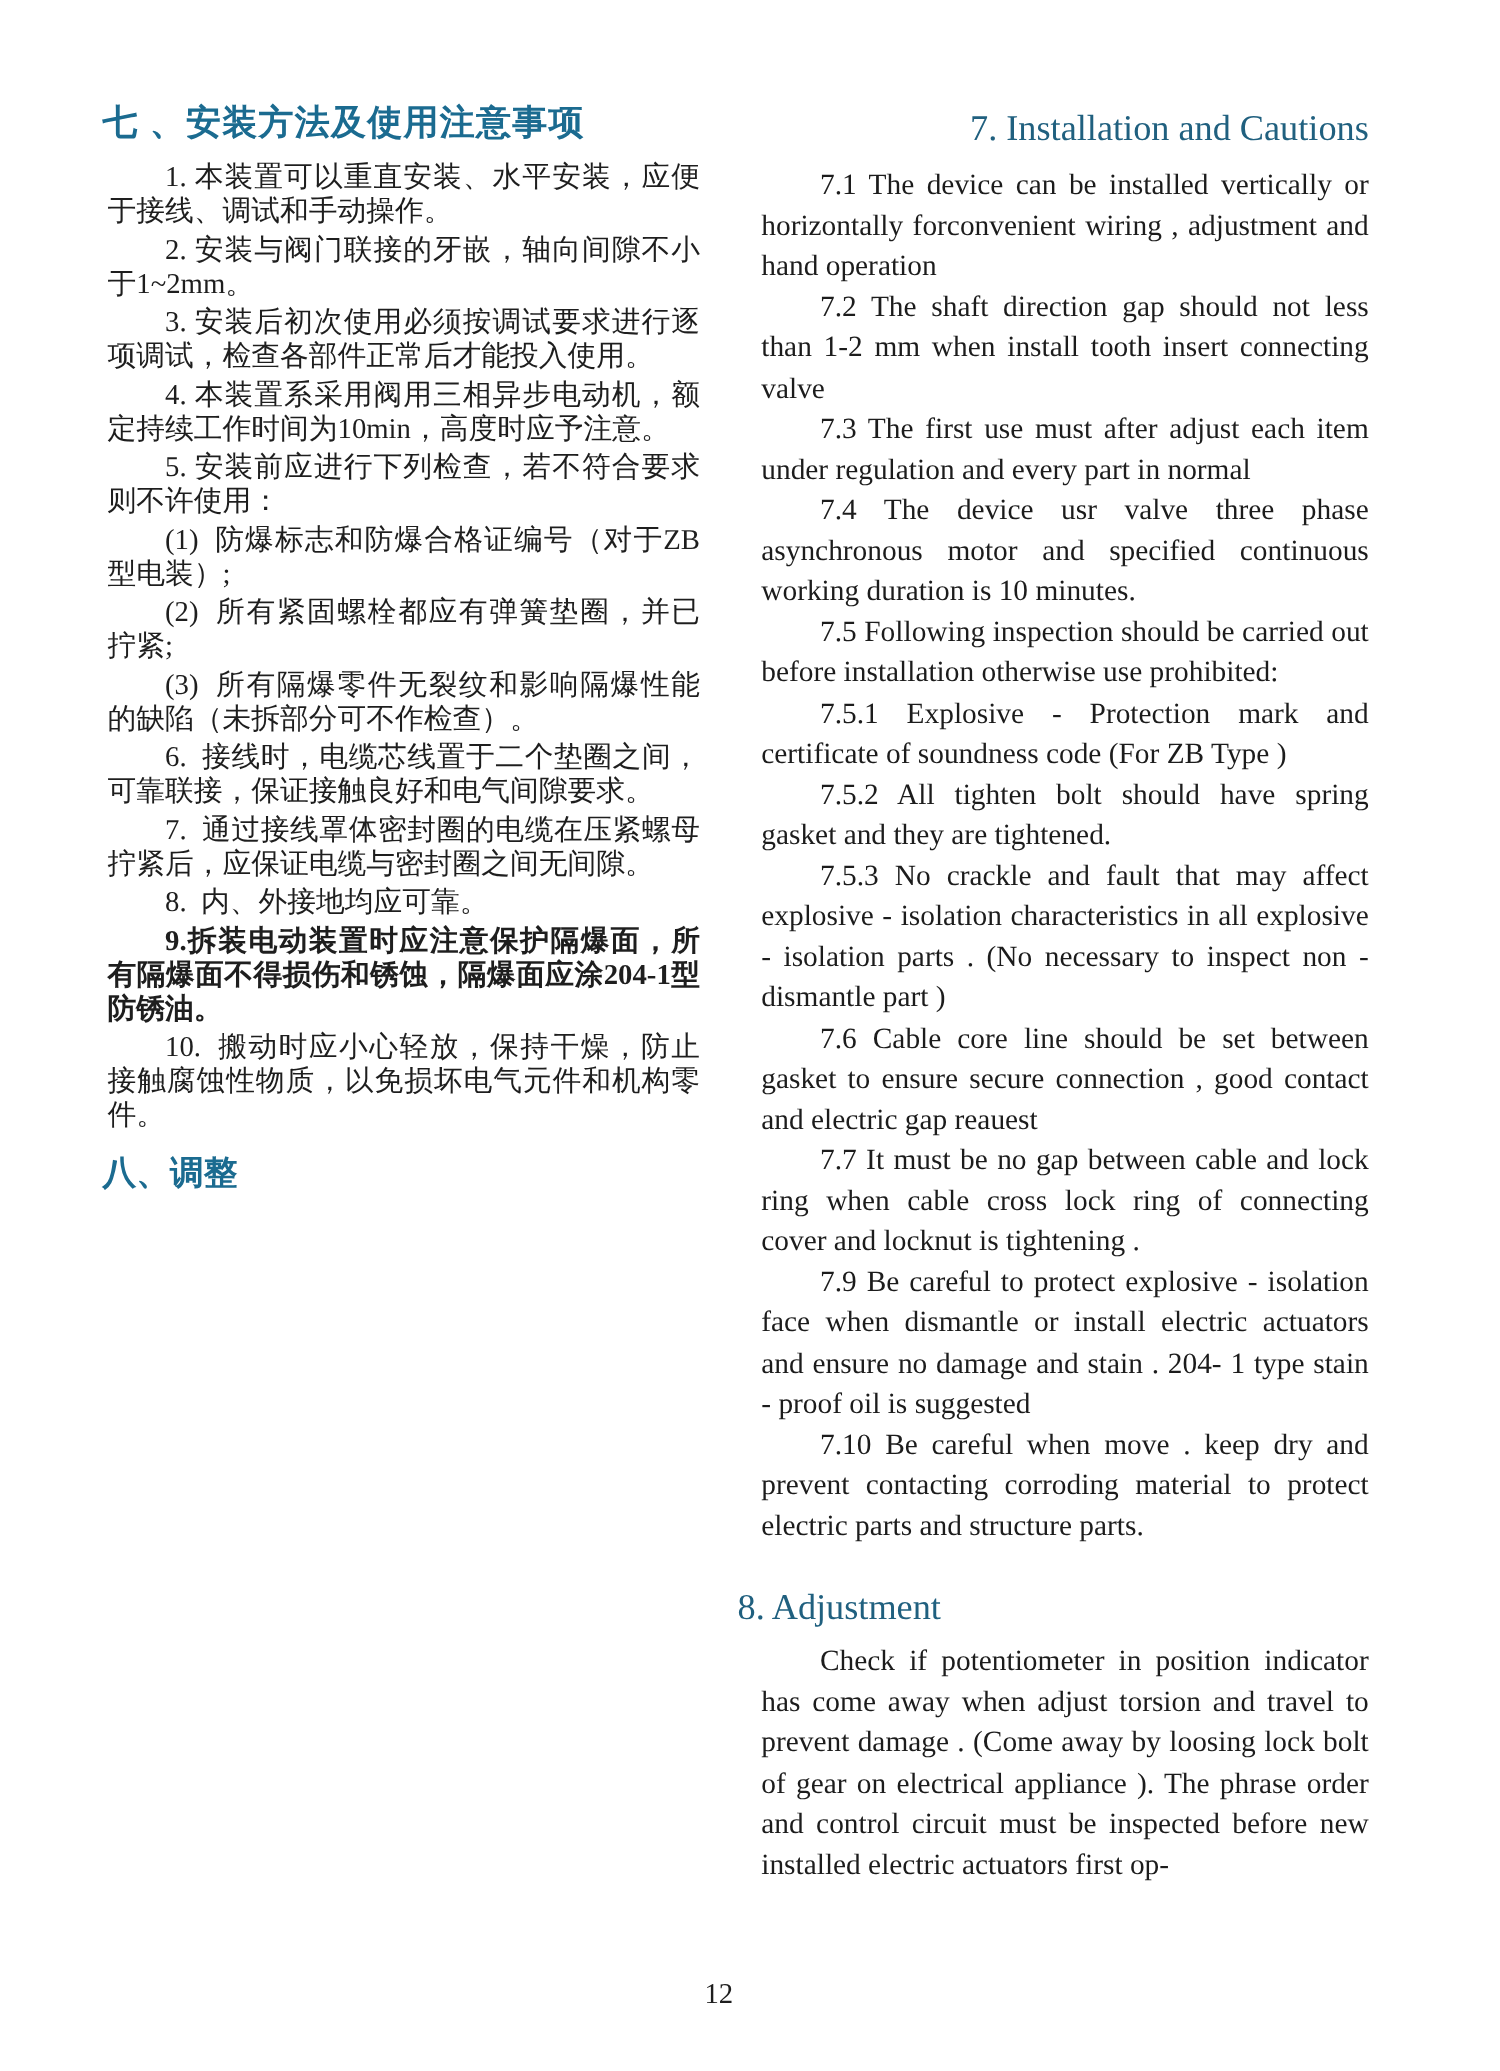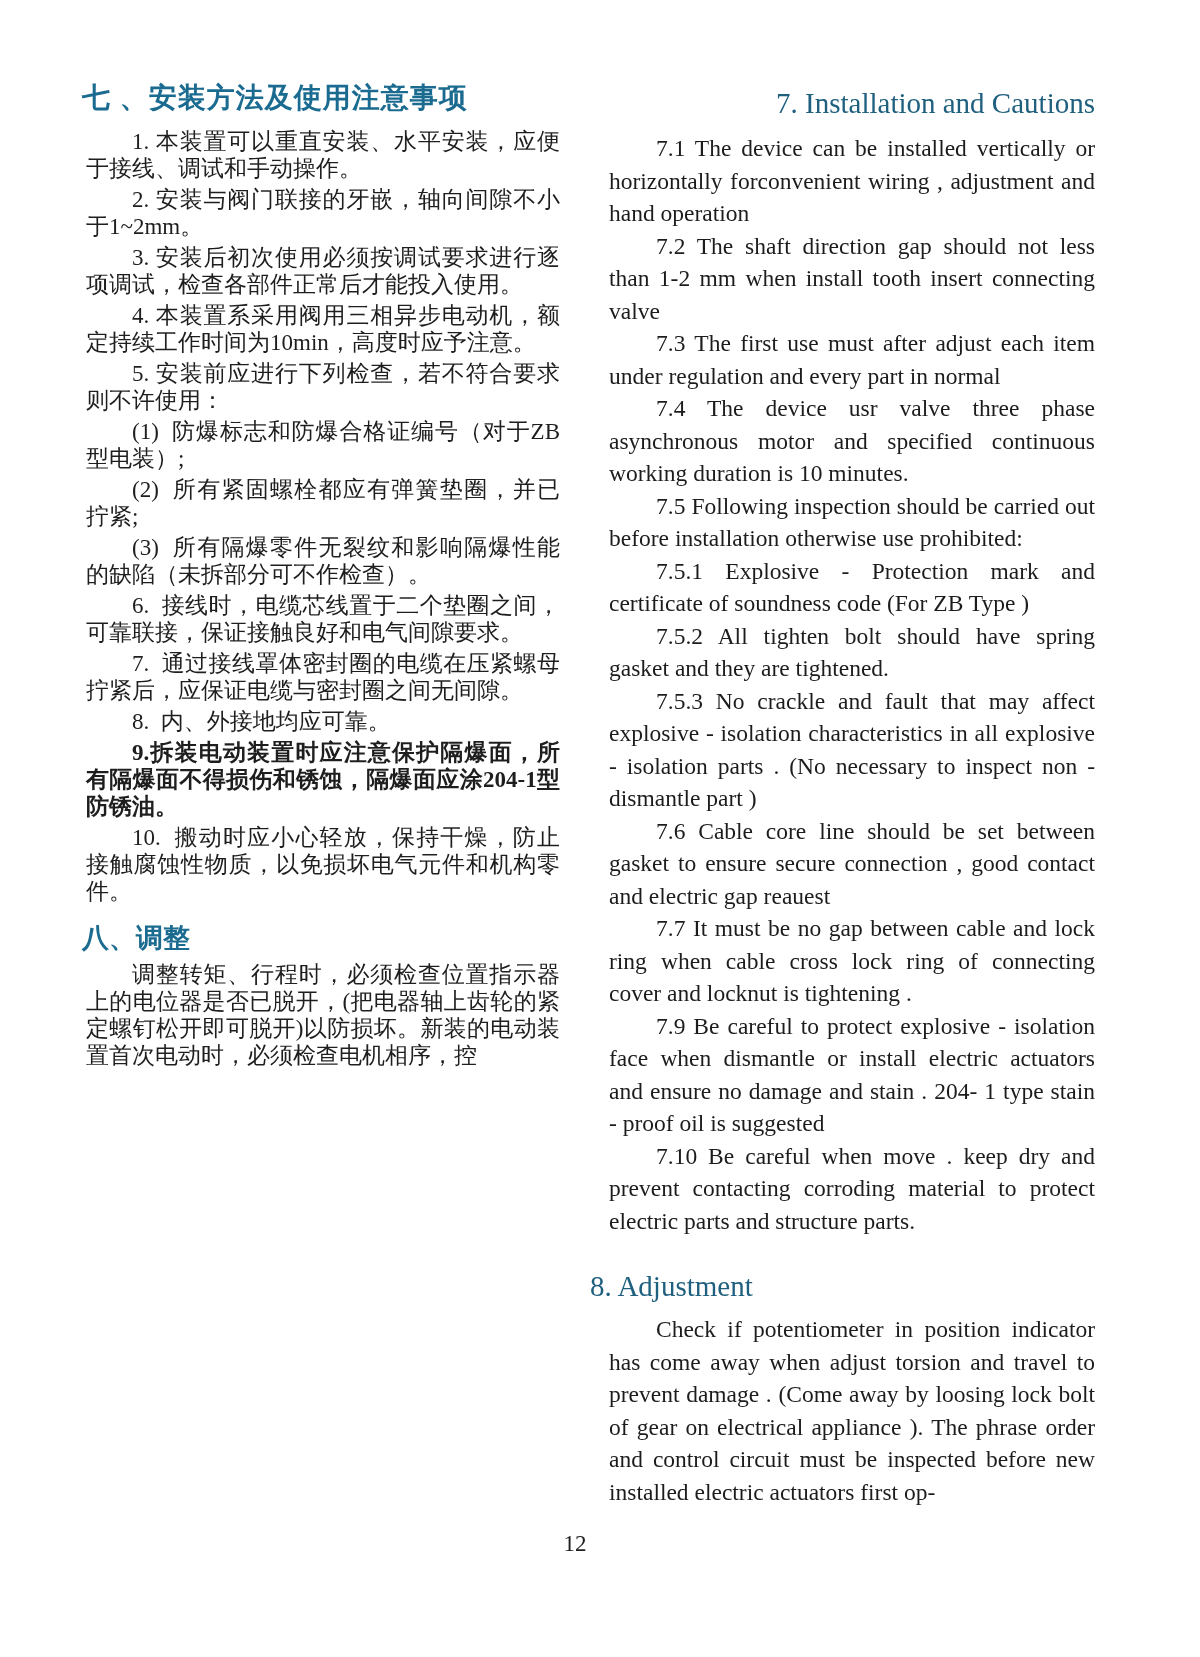--- a/index.html
+++ b/index.html
@@ -79,21 +79,21 @@
     margin: 30px 0 8px 0;
     font-size: 29px;
     line-height: 38px;
     font-weight: normal;
     color: #20607f;
   }
   
   .page-number {
     position: absolute;
     left: 0;
-    top: 1531px;
+    top: 1582px;
     width: 1150px;
     text-align: center;
     font-size: 23px;
     color: #1e1e1e;
     font-family: "Liberation Serif", "DejaVu Serif", serif;
   }
 </style>
 </head>
 <body>
 
@@ -110,23 +110,20 @@
       <p>(1)&nbsp; 防爆标志和防爆合格证编号（对于ZB型电装）;</p>
       <p>(2)&nbsp; 所有紧固螺栓都应有弹簧垫圈，并已拧紧;</p>
       <p>(3)&nbsp; 所有隔爆零件无裂纹和影响隔爆性能的缺陷（未拆部分可不作检查）。</p>
       <p>6.&nbsp; 接线时，电缆芯线置于二个垫圈之间，可靠联接，保证接触良好和电气间隙要求。</p>
       <p>7.&nbsp; 通过接线罩体密封圈的电缆在压紧螺母拧紧后，应保证电缆与密封圈之间无间隙。</p>
       <p>8.&nbsp; 内、外接地均应可靠。</p>
       <p class="bold">9.拆装电动装置时应注意保护隔爆面，所有隔爆面不得损伤和锈蚀，隔爆面应涂204-1型防锈油。</p>
       <p>10.&nbsp; 搬动时应小心轻放，保持干燥，防止接触腐蚀性物质，以免损坏电气元件和机构零件。</p>
     </div>
     <h2 class="cn-sec8-title">八、调整</h2>
-    <div class="cn-body">
-      <p>调整转矩、行程时，必须检查位置指示器上的电位器是否已脱开，(把电器轴上齿轮的紧定螺钉松开即可脱开)以防损坏。新装的电动装置首次电动时，必须检查电机相序，控</p>
-    </div>
   </div>
 
   <div class="col-right">
     <h2 class="en-title">7. Installation and Cautions</h2>
     <div class="en-body">
       <p>7.1 The device can be installed vertically or horizontally forconvenient wiring , adjustment and hand operation</p>
       <p>7.2 The shaft direction gap should not less than 1-2 mm when install tooth insert connecting valve</p>
       <p>7.3 The first use must after adjust each item under regulation and every part in normal</p>
       <p>7.4 The device usr valve three phase asynchronous motor and specified continuous working duration is 10 minutes.</p>
       <p>7.5 Following inspection should be carried out before installation otherwise use prohibited:</p>

